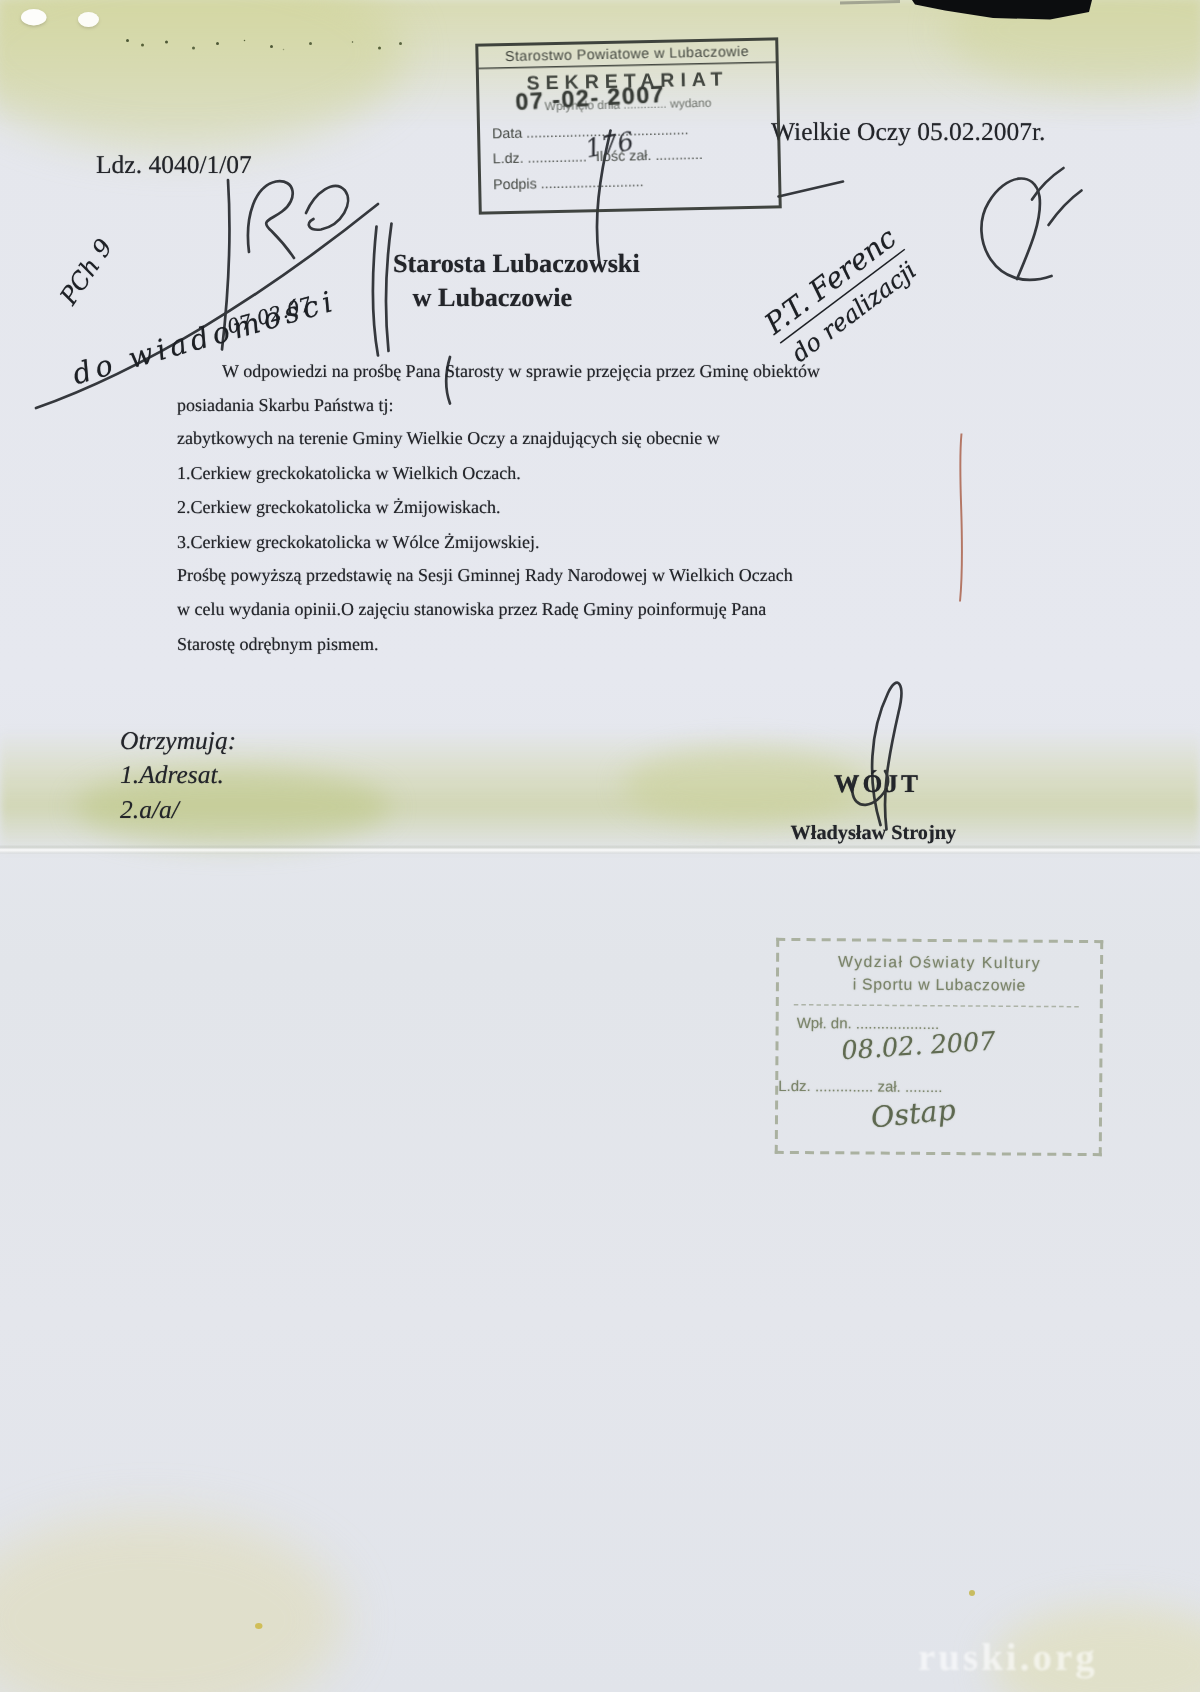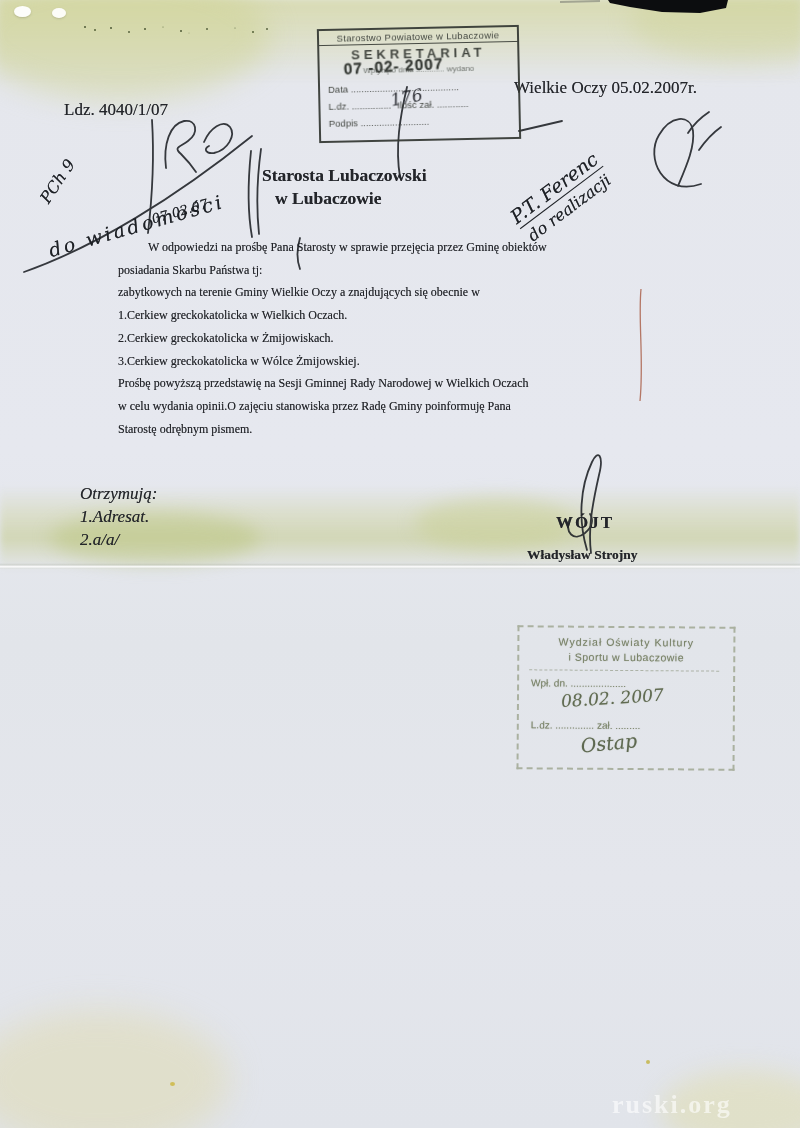--- a/index.html
+++ b/index.html
@@ -74,21 +74,21 @@
   
   .lower-stamp{left:517px;top:626px;width:214px;height:140px;border:2px dashed rgba(125,135,100,.55);
     transform:rotate(.4deg);z-index:5;position:absolute;color:rgba(108,118,88,.8);
     font-family:"Liberation Sans",sans-serif;text-shadow:0 0 1px rgba(120,130,100,.6);}
   .ls-l1{position:absolute;left:0;top:8px;width:100%;text-align:center;font-size:10.5px;letter-spacing:1px;}
   .ls-l2{position:absolute;left:0;top:23px;width:100%;text-align:center;font-size:10.5px;letter-spacing:.5px;}
   .ls-div{position:absolute;left:10px;top:42px;width:190px;border-top:1px dashed rgba(120,130,100,.5);}
   .ls-l3{position:absolute;left:12px;top:50px;font-size:10px;white-space:nowrap;}
   .ls-date{position:absolute;left:42px;top:60px;font-family:"DejaVu Serif",serif;font-style:italic;
     font-size:17px;transform:rotate(-4deg);color:rgba(88,99,72,.9);}
-  .ls-l5{position:absolute;left:12px;top:92px;font-size:10px;white-space:nowrap;}
+  .ls-l5{position:absolute;left:0;top:92px;font-size:10px;white-space:nowrap;}
   .ls-sig{position:absolute;left:62px;top:104px;font-family:"DejaVu Serif",serif;font-style:italic;
     font-size:19px;transform:rotate(-6deg);color:rgba(80,92,66,.85);}
   
   .hand{position:absolute;z-index:6;font-family:"DejaVu Serif",serif;font-style:italic;color:#1d2025;
     white-space:nowrap;transform-origin:left top;text-shadow:0 0 .5px rgba(25,28,33,.6);}
   .hw-pc{left:36px;top:196px;font-size:16px;transform:rotate(-56deg);}
   .hw-dw{left:46px;top:240px;font-size:19px;letter-spacing:3px;transform:rotate(-16deg);}
   .hw-date{left:150px;top:212px;font-size:13px;transform:rotate(-16deg);}
   .hw-pt1{left:506px;top:210px;font-size:19px;transform:rotate(-37deg);border-bottom:1.5px solid #1d2025;padding-bottom:1px;}
   .hw-pt2{left:524px;top:230px;font-size:16px;transform:rotate(-37deg);}

